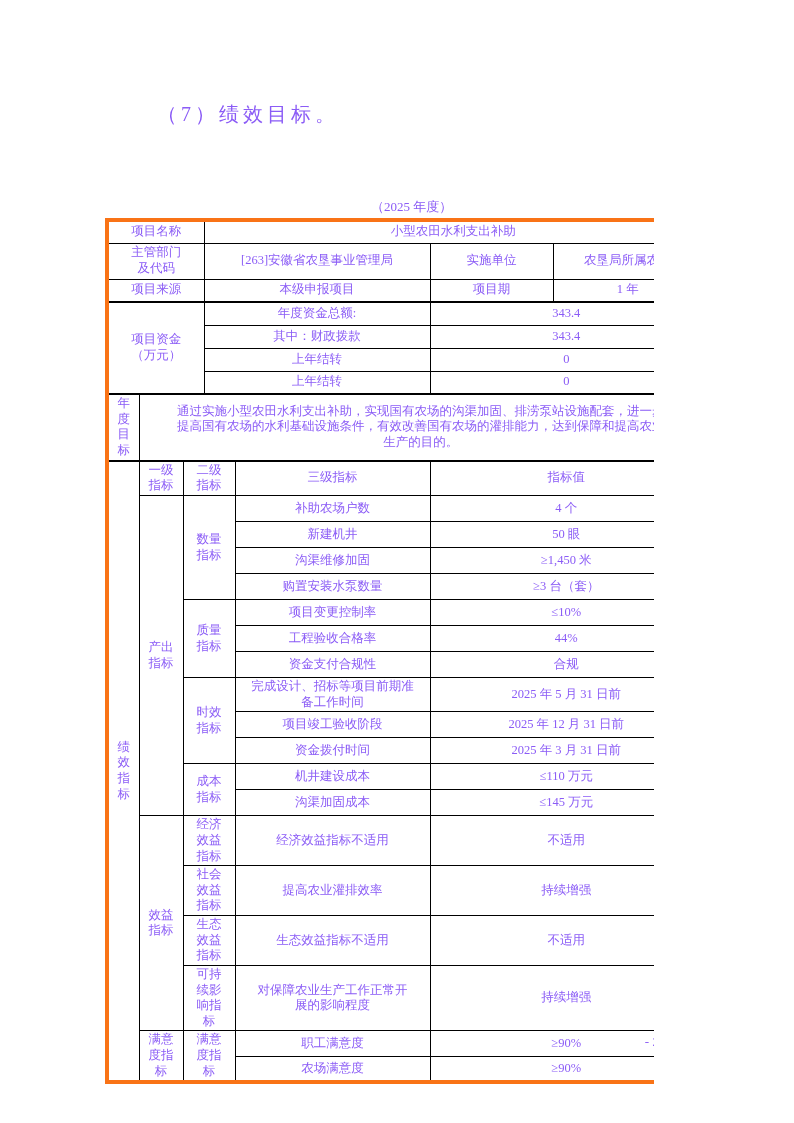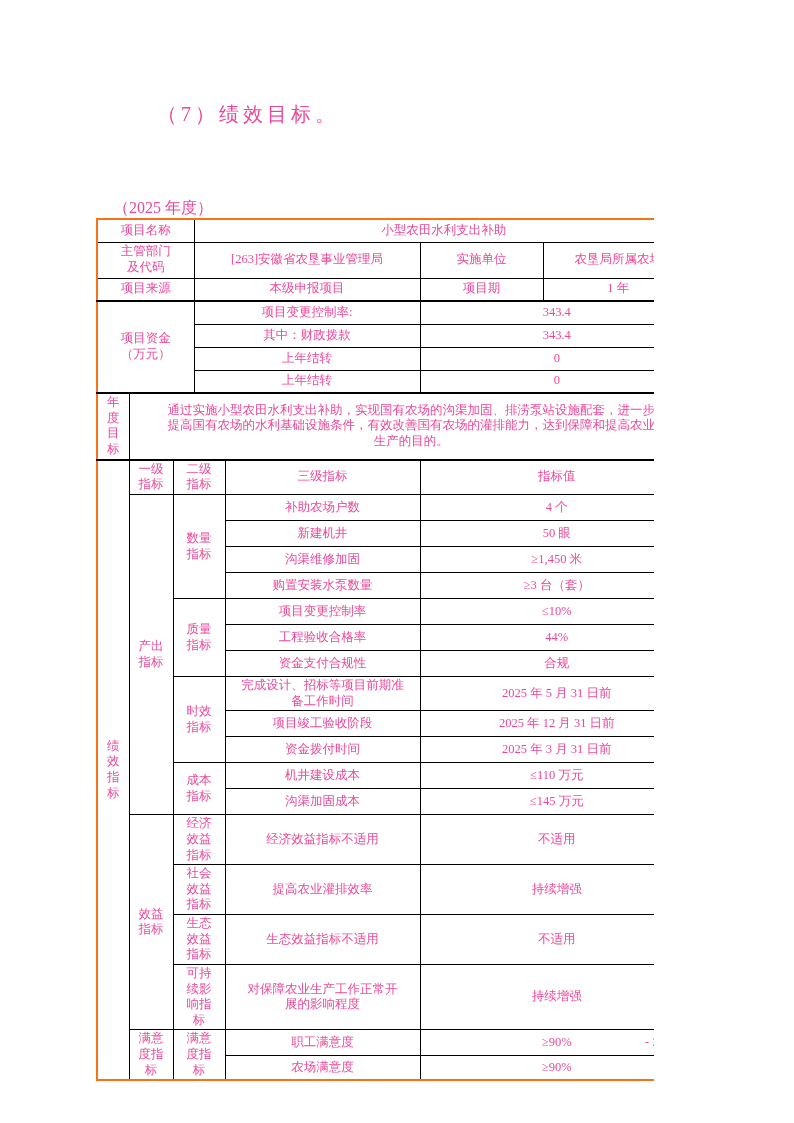--- a/index.html
+++ b/index.html
@@ -2,21 +2,21 @@
 <html><head>
 <meta charset="utf-8">
 <style>
   * { box-sizing: border-box; margin: 0; padding: 0; }
   html, body { background: #ffffff; }
   .page {
     position: relative;
     width: 654px;
     height: 1123px;
     background: #ffffff;
-    color: #ec4899;
+    color: #8b5cf6;
     font-family: "Liberation Serif", "DejaVu Serif", serif;
     overflow: hidden;
   }
   .heading {
     position: absolute;
     left: 157px;
     top: 101px;
     font-size: 20px;
     letter-spacing: 4px;
     white-space: pre;
@@ -29,30 +29,31 @@
     text-align: center;
     font-size: 17px;
     font-weight: bold;
     font-family: "Liberation Sans", "DejaVu Sans", sans-serif;
   }
   .table-subtitle {
     position: absolute;
     left: 113px;
     top: 198px;
     width: 597px;
-    font-size: 16px;
+    text-align: center;
+    font-size: 13px;
   }
   table.perf {
     position: absolute;
-    left: 96px;
+    left: 105px;
     top: 218px;
     width: 597px;
     border-collapse: collapse;
     table-layout: fixed;
-    border: 2px solid #f97316;
+    border: 4px solid #f97316;
   }
   table.perf td {
     border: 1px solid #000;
     font-size: 12.5px;
     line-height: 1.25;
     text-align: center;
     vertical-align: middle;
     padding: 1px 4px;
     white-space: pre-line;
     overflow: hidden;
@@ -110,21 +111,21 @@
       <tr style="height:23px">
         <td colspan="3">项目来源</td>
         <td colspan="2">本级申报项目</td>
         <td>项目期</td>
         <td>1 年</td>
       </tr>
 
       <tr class="sec" style="height:23px">
         <td colspan="3" rowspan="4">项目资金
 （万元）</td>
-        <td colspan="2" class="fund-0">项目变更控制率:</td>
+        <td colspan="2" class="fund-0">年度资金总额:</td>
         <td colspan="2">343.4</td>
       </tr>
       <tr style="height:23px">
         <td colspan="2" class="fund-1">其中：财政拨款</td>
         <td colspan="2">343.4</td>
       </tr>
       <tr style="height:23px">
         <td colspan="2" class="fund-2">上年结转</td>
         <td colspan="2">0</td>
       </tr>

